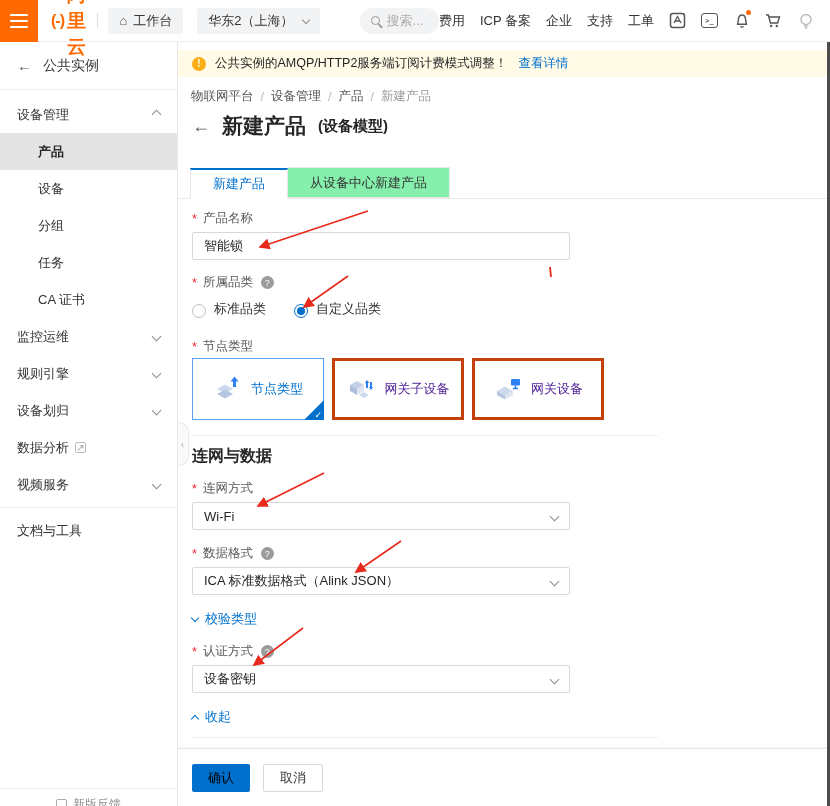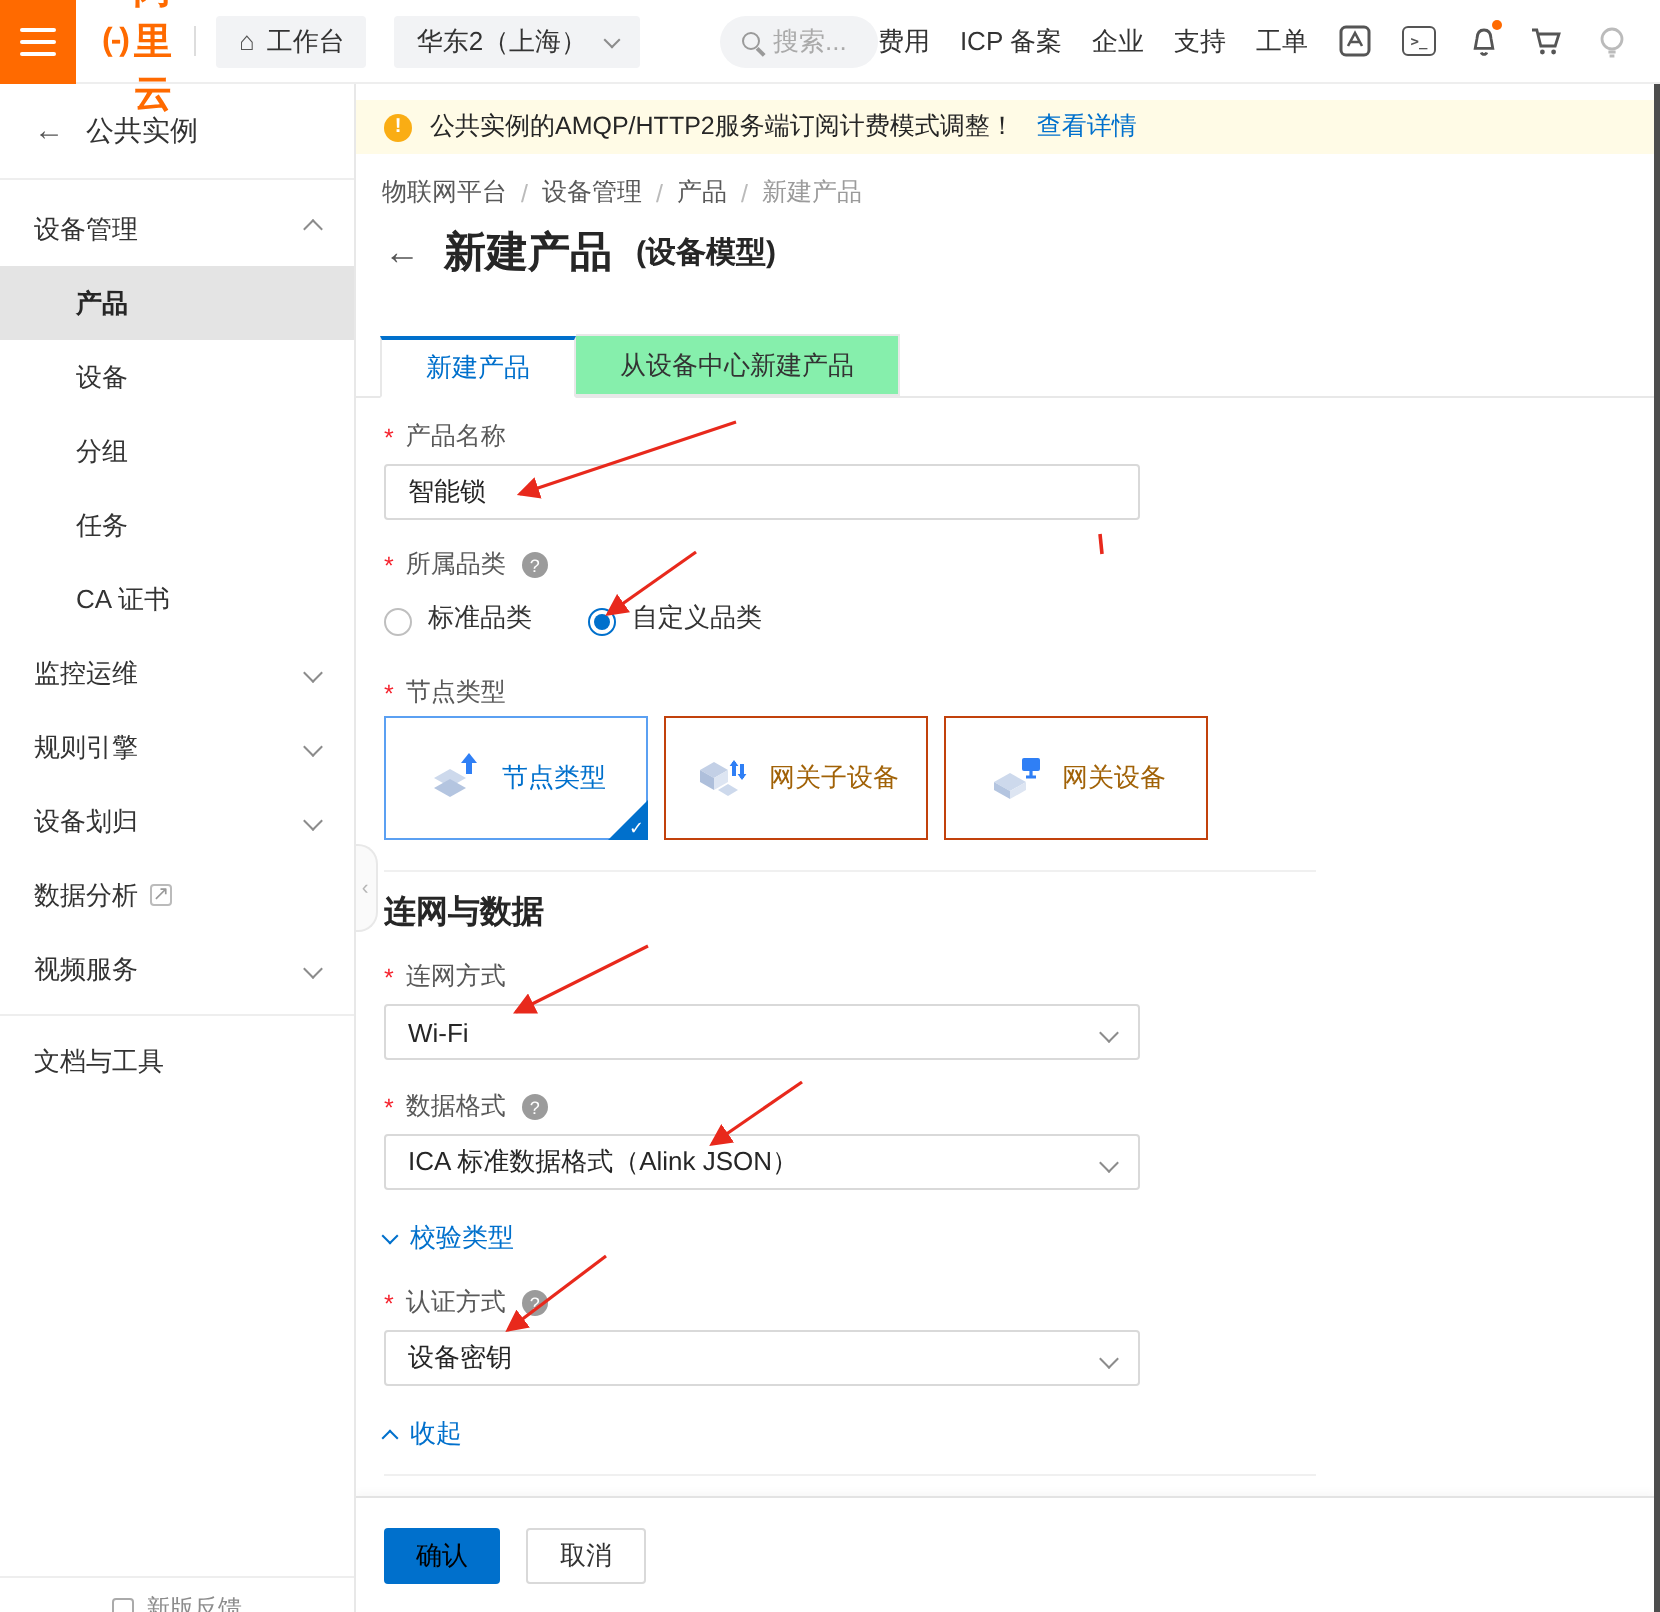--- a/index.html
+++ b/index.html
@@ -64,21 +64,21 @@
   .star{color:#f5222d;margin-right:1px}
   .q{width:13px;height:13px;border-radius:50%;background:#9b9b9b;color:#fff;font-size:9px;display:flex;align-items:center;justify-content:center;margin-left:3px;cursor:pointer}
   .box{position:absolute;left:14px;width:378px;height:28px;border:1px solid #d9d9d9;border-radius:2px;display:flex;align-items:center;padding:0 11px;font-size:13px;color:#262626;background:#fff;cursor:pointer}
   .box .chev{margin-left:auto}
   .radios{position:absolute;left:14px;display:flex;gap:28px;align-items:center}
   .radio-item{display:flex;align-items:flex-end;gap:8px;cursor:pointer}
   .rdo{width:14px;height:14px;border-radius:50%;border:1px solid #bfbfbf;background:#fff;flex:none}
   .rdo.on{border:1px solid #0070cc;display:flex;align-items:center;justify-content:center}
   .rdo.on::after{content:"";width:8px;height:8px;border-radius:50%;background:#0070cc}
   .cards{position:absolute;top:316px;left:14px;display:flex;gap:8px}
-  .card{width:132px;height:62px;border:1px solid #c2410c;background:#fff;display:flex;align-items:center;justify-content:center;gap:8px;cursor:pointer;position:relative;font-size:13px;color:#a16207}
+  .card{width:132px;height:62px;border:3px solid #c2410c;background:#fff;display:flex;align-items:center;justify-content:center;gap:8px;cursor:pointer;position:relative;font-size:13px;color:#4c1d95}
   .card.sel{border:1px solid #5ba0f2;color:#0070cc}
   .corner{position:absolute;right:-1px;bottom:-1px;width:0;height:0;border-left:20px solid transparent;border-bottom:20px solid #0070cc}
   .corner-check{position:absolute;right:1px;bottom:-1px;color:#fff;font-size:9px;z-index:2}
   .hr{position:absolute;left:14px;width:466px;height:1px;background:#f0f0f0}
   .section-title{position:absolute;left:14px;font-size:16px;font-weight:bold;color:#262626}
   .link-toggle{position:absolute;left:14px;color:#0070cc;font-size:13px;display:flex;align-items:center;gap:7px;cursor:pointer}
   .handle{position:absolute;left:-1px;top:380px;width:12px;height:44px;background:#fafafa;border:1px solid #e8e8e8;border-left:none;border-radius:0 10px 10px 0;display:flex;align-items:center;justify-content:center;color:#b5b5b5;font-size:10px;cursor:pointer}
 
   .footer{position:absolute;top:706px;left:0;right:3px;height:58px;background:#fff;border-top:1px solid #e3e3e3;box-shadow:0 -2px 4px rgba(0,0,0,.03);display:flex;align-items:center;padding-left:14px;gap:13px}
   .btn{height:28px;border-radius:2px;display:flex;align-items:center;justify-content:center;font-size:13px;cursor:pointer;padding:0 16px}

